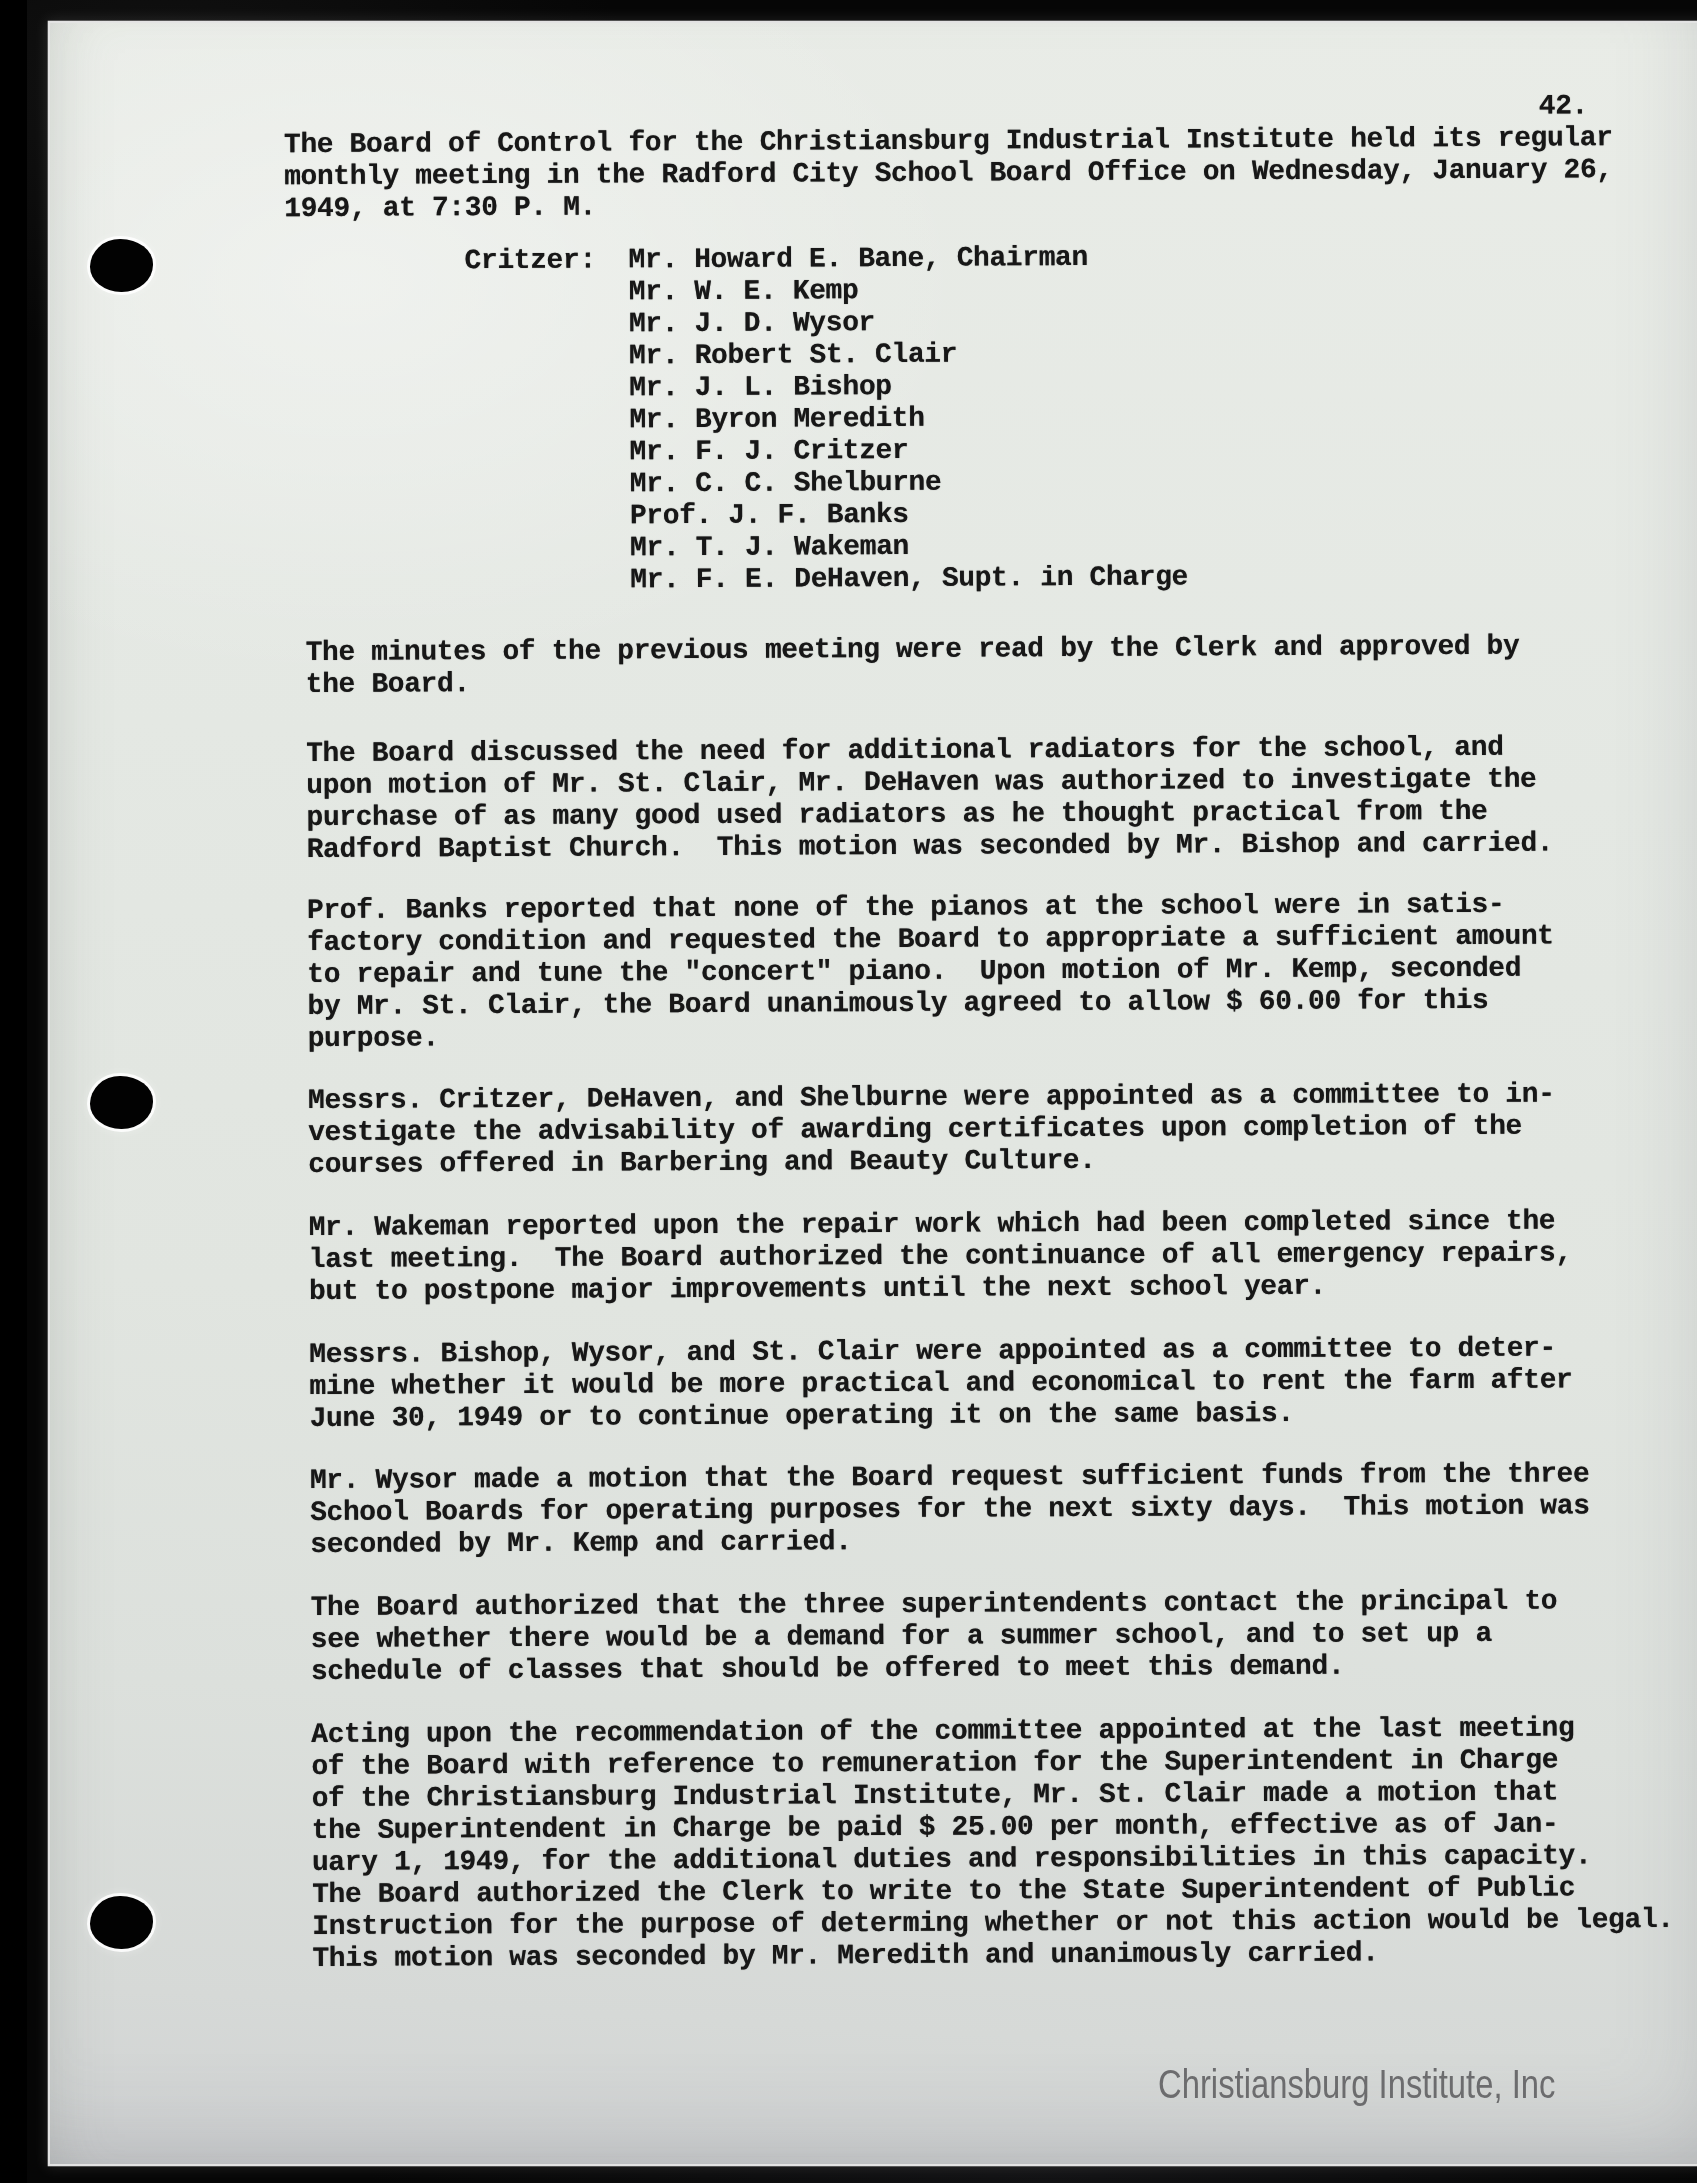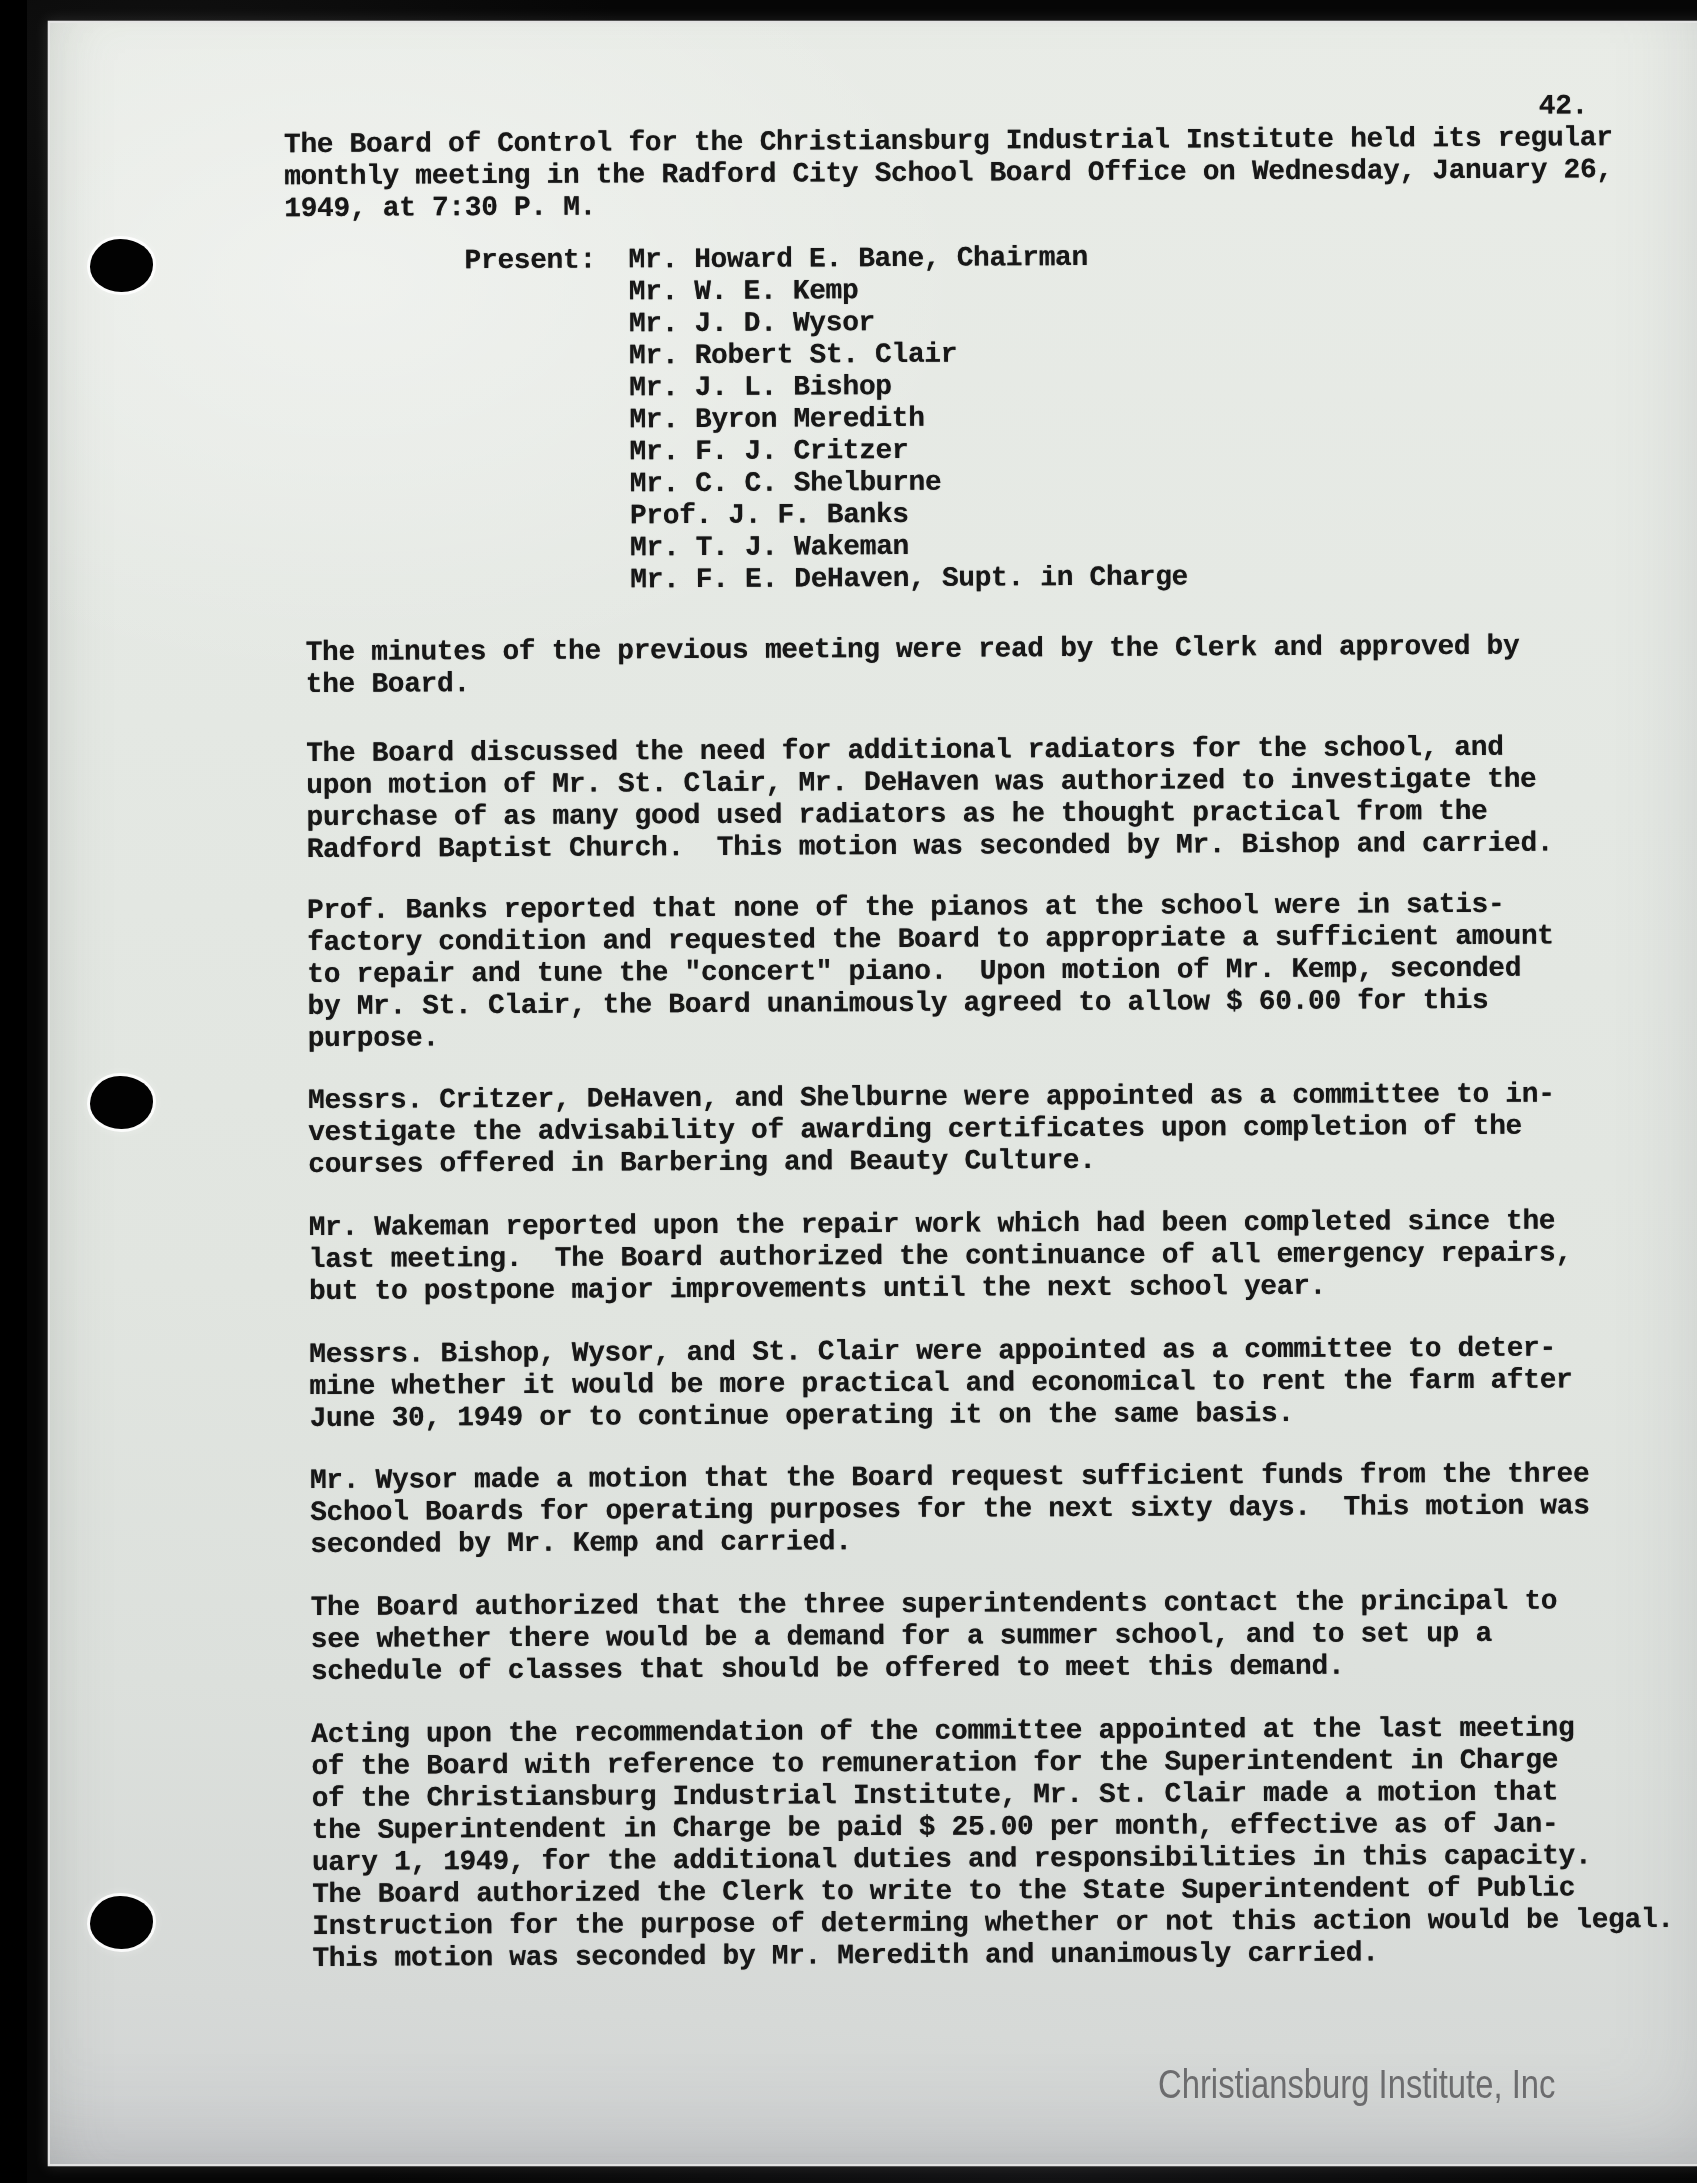--- a/index.html
+++ b/index.html
@@ -92,21 +92,21 @@
 
       <div class="type page-number">42.</div>
 
       <div class="type heading">
         <div class="line">The Board of Control for the Christiansburg Industrial Institute held its regular</div>
         <div class="line">monthly meeting in the Radford City School Board Office on Wednesday, January 26,</div>
         <div class="line">1949, at 7:30 P. M.</div>
       </div>
 
       <div class="type attendance">
-        <span class="present-label">Present:</span>
+        <span class="present-label">Critzer:</span>
         <div class="attendee-col">
           <div class="line">Mr. Howard E. Bane, Chairman</div>
           <div class="line">Mr. W. E. Kemp</div>
           <div class="line">Mr. J. D. Wysor</div>
           <div class="line">Mr. Robert St. Clair</div>
           <div class="line">Mr. J. L. Bishop</div>
           <div class="line">Mr. Byron Meredith</div>
           <div class="line">Mr. F. J. Critzer</div>
           <div class="line">Mr. C. C. Shelburne</div>
           <div class="line">Prof. J. F. Banks</div>

